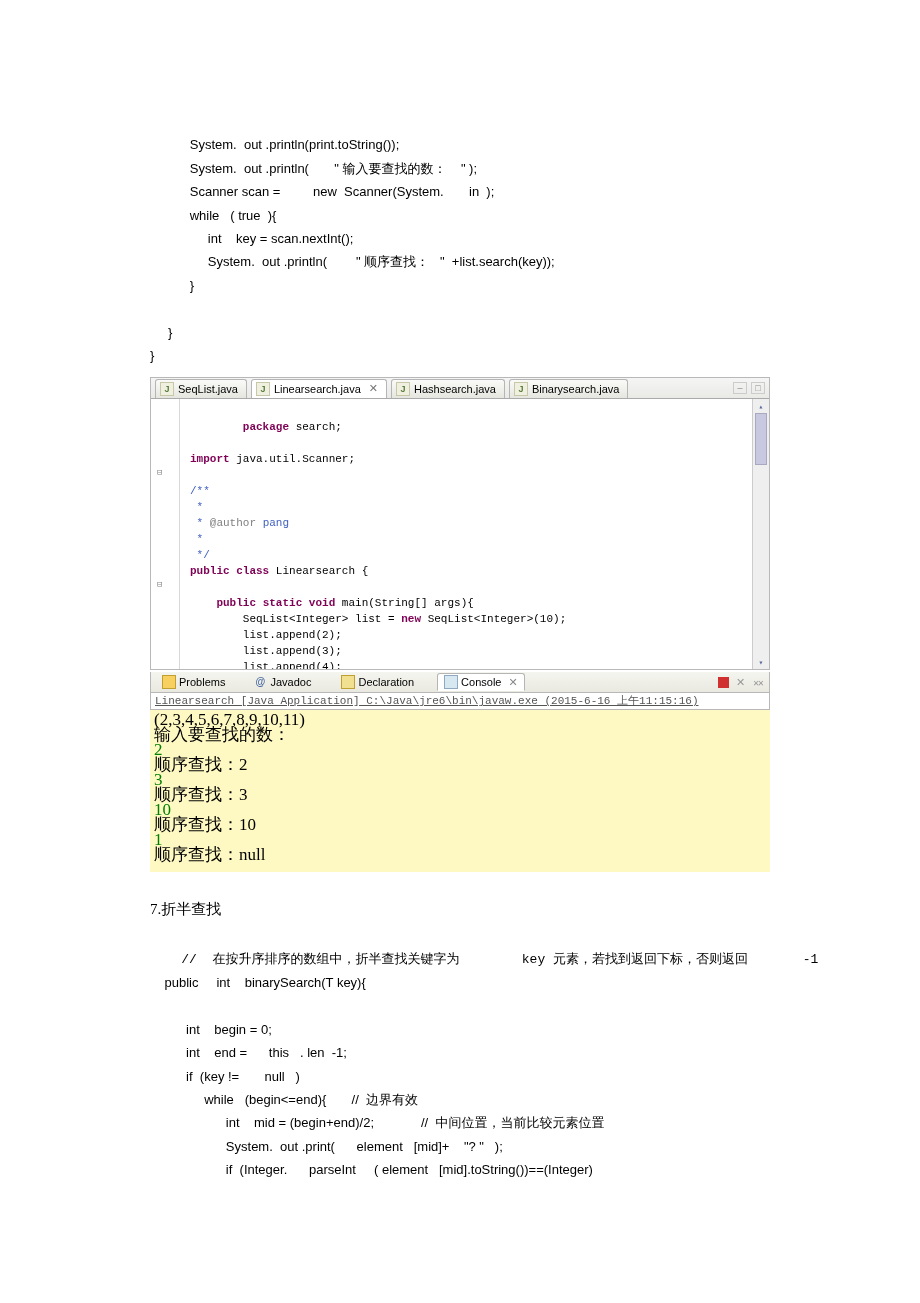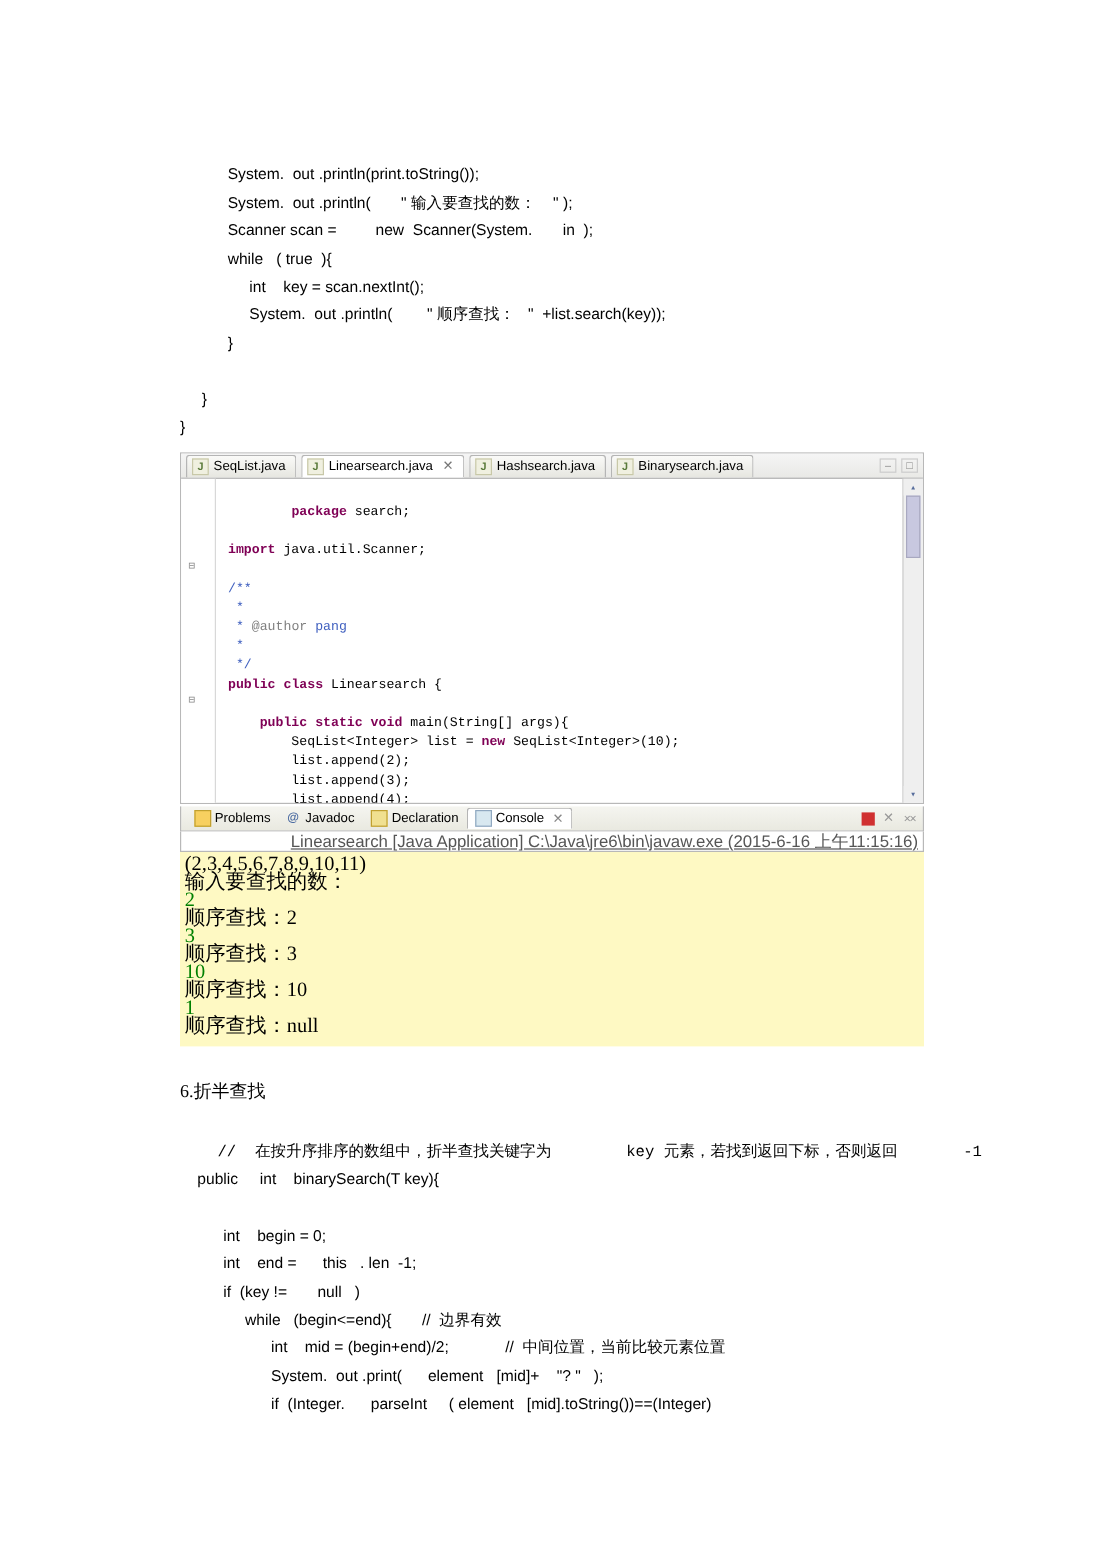--- a/index.html
+++ b/index.html
@@ -168,21 +168,21 @@
   .ann { color: #808080; }
   
   .bot-tab-bar {
     display: flex;
     align-items: center;
     background: linear-gradient(#f5f5f0, #e9e9e0);
     height: 20px;
     border: 1px solid #b8b8b8;
     border-top: none;
     padding-left: 4px;
-    gap: 0;
+    gap: 16px;
     font-family: "SimSun", Arial, sans-serif;
     font-size: 11px;
   }
   .btab {
     display: flex;
     align-items: center;
     gap: 3px;
     padding: 1px 6px;
     border: 1px solid transparent;
   }
@@ -201,29 +201,28 @@
     margin-left: auto;
     padding-right: 6px;
     display: flex;
     gap: 6px;
     align-items: center;
   }
   .red-sq { width: 11px; height: 11px; background: #d03030; }
   .x-gray { width: 11px; height: 11px; color: #999; font-family: Arial; font-size: 11px; line-height: 11px; text-align: center; }
   .xx-gray::before { content: "✕✕"; font-size: 8px; color: #999; letter-spacing: -2px; }
   .console-desc {
-    font-family: Liberation Sans, sans-serif;
-    font-size: 14px;
+    font-family: Liberation Mono, monospace;
+    font-size: 11px;
     color: #555;
     background: #fff;
     border: 1px solid #b8b8b8;
     border-top: none;
     padding: 1px 4px;
     line-height: 14px;
-    text-align: right;
   }
   .console-desc u { text-decoration: underline; }
   .console-out {
     font-family: Liberation Serif, serif;
     font-size: 17px;
     line-height: 15px;
     color: #000;
     background: #fef9c3;
     border: none;
     padding: 2px 4px 10px 4px;
@@ -337,21 +336,21 @@
 <span>输入要查找的数：</span>
 <span class="input-green">2</span>
 <span>顺序查找：2</span>
 <span class="input-green">3</span>
 <span>顺序查找：3</span>
 <span class="input-green">10</span>
 <span>顺序查找：10</span>
 <span class="input-green">1</span>
 <span>顺序查找：null</span></div>
 
-  <div class="section-h"><span>6.折半查找</span></div>
+  <div class="section-h"><span>7.折半查找</span></div>
 
   <div class="code-block">
 <span class="comment">    //  在按升序排序的数组中，折半查找关键字为        key 元素，若找到返回下标，否则返回       -1</span>
 <span>    public     int    binarySearch(T key){</span>
 <span></span>
 <span>          int    begin = 0;</span>
 <span>          int    end =      this   . len  -1;</span>
 <span>          if  (key !=       null   )</span>
 <span>               while   (begin&lt;=end){       //  边界有效</span>
 <span>                     int    mid = (begin+end)/2;             //  中间位置，当前比较元素位置</span>

